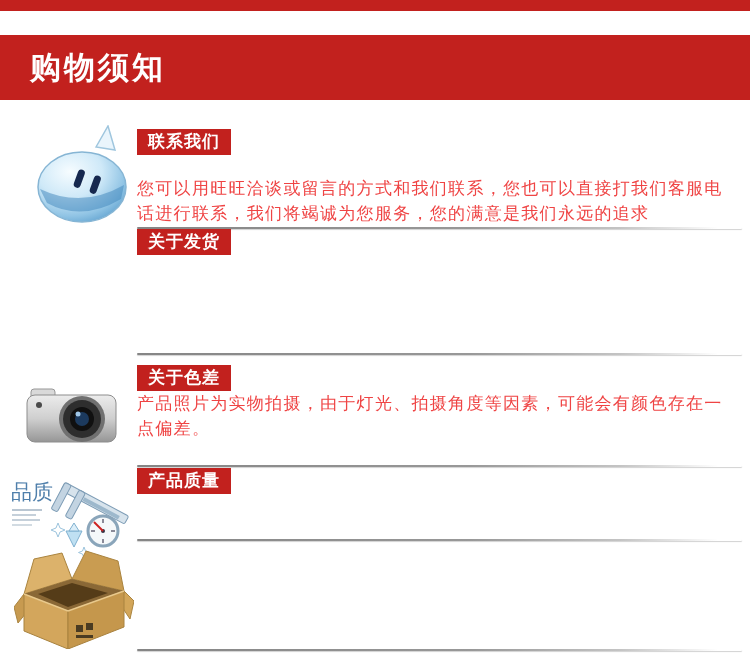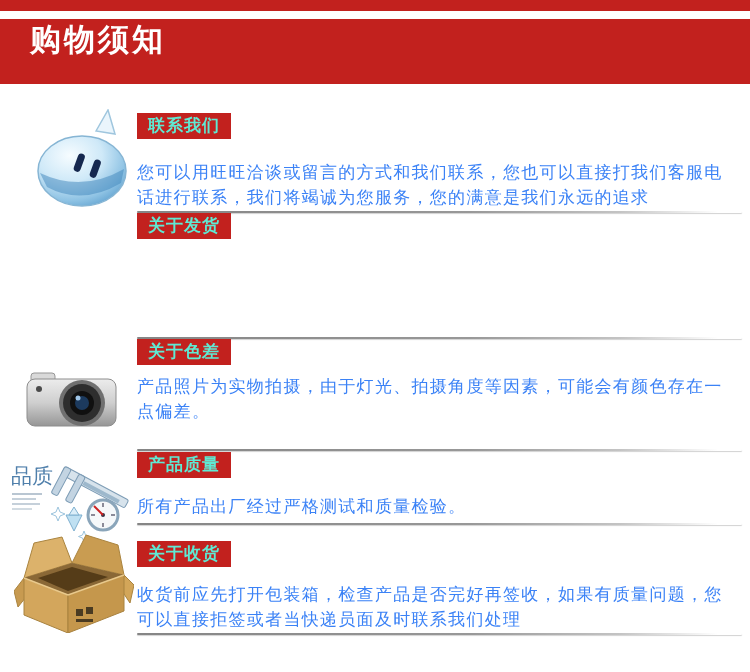--- a/index.html
+++ b/index.html
@@ -1,45 +1,45 @@
 <!DOCTYPE html>
 <html><head>
 <meta charset="utf-8">
 <style>
   html,body{margin:0;padding:0;background:#ffffff;}
   .page{
     position:relative;width:750px;height:672px;background:#ffffff;overflow:hidden;
     font-family:"Liberation Sans","DejaVu Sans",sans-serif;
   }
   .top-strip{height:11px;background:#c2211e;}
-  .banner{margin-top:8px;height:65px;background:#c2211e;display:flex;align-items:flex-start;}
+  .banner{margin-top:24px;height:65px;background:#c2211e;display:flex;align-items:center;}
   .banner .title{
     margin-left:30px;font-size:31px;font-weight:bold;color:#ffffff;letter-spacing:3px;
   }
   .section{position:relative;}
   .sec-icon{position:absolute;}
   .body-col{margin-left:137px;padding-right:13px;}
   .badge{
-    display:inline-block;background:#c2211e;color:#5eead4;
+    display:inline-block;background:#c2211e;color:#ffffff;
     font-size:17px;font-weight:bold;letter-spacing:1px;
     padding:3px 11px;line-height:20px;
   }
   .text{
-    margin:0;font-size:17px;line-height:25px;color:#3b82f6;
+    margin:0;font-size:17px;line-height:25px;color:#ef4444;
     letter-spacing:1.3px;white-space:pre-line;
   }
   .divider{
     height:2px;margin-left:137px;margin-right:8px;border-radius:1px;
     background:linear-gradient(to right,#858585 0%,#989898 55%,#c4c4c4 80%,rgba(255,255,255,0) 96%);
     box-shadow:0 1px 1px rgba(0,0,0,0.18);
   }
   
   .s1{height:127px}.s1 .badge{margin-top:29px}.s1 .text{margin-top:21px}.s1 .sec-icon{left:36px;top:25px}
   .s2{height:124px}.s2 .badge{}.s2 .text{margin-top:17px}.s2 .sec-icon{left:20px;top:36px}
-  .s3{height:110px}.s3 .badge{}.s3 .text{margin-top:9px}.s3 .sec-icon{left:25px;top:26px}
+  .s3{height:110px}.s3 .badge{margin-top:10px}.s3 .text{}.s3 .sec-icon{left:25px;top:26px}
   .s4{height:72px}.s4 .badge{margin-top:1px}.s4 .text{margin-top:16px}.s4 .sec-icon{left:8px;top:6px}
   .s5{height:108px}.s5 .badge{margin-top:16px}.s5 .text{margin-top:15px}.s5 .sec-icon{left:14px;top:8px}
   svg text{font-family:"Liberation Sans","DejaVu Sans",sans-serif;}
 </style>
 </head>
 <body>
 
 <div class="page">
 
   <div class="top-strip"></div>
@@ -131,21 +131,20 @@
         <line x1="83" y1="58" x2="87" y2="58" stroke="#667" stroke-width="1.5"></line>
         <line x1="103" y1="58" x2="107" y2="58" stroke="#667" stroke-width="1.5"></line>
         <polygon points="58,58 74,58 66,74" fill="#bfe0f2" stroke="#7fb0cf"></polygon>
         <polygon points="61,58 66,50 71,58" fill="#dbeef9" stroke="#7fb0cf"></polygon>
         <path d="M50 50 l2 5 l5 2 l-5 2 l-2 5 l-2 -5 l-5 -2 l5 -2 Z" fill="#ffffff" stroke="#9cc4dd"></path>
         <path d="M76 74 l1.5 4 l4 1.5 l-4 1.5 l-1.5 4 l-1.5 -4 l-4 -1.5 l4 -1.5 Z" fill="#ffffff" stroke="#9cc4dd"></path>
       </svg>
     </div>
     <div class="body-col">
       <span class="badge">产品质量</span>
-      <p class="text">所有产品出厂经过严格测试和质量检验。</p>
     </div>
   </div>
   <div class="divider"></div>
 
   <div class="section s5">
     <div class="sec-icon">
       <svg width="120" height="100" viewBox="0 0 120 100">
         <polygon points="10,45 20,10 48,4 58,30" fill="#dcb26b" stroke="#aa843f"></polygon>
         <polygon points="58,30 72,2 104,12 110,42" fill="#c99c51" stroke="#aa843f"></polygon>
         <polygon points="10,45 58,30 110,42 54,62" fill="#8a6836"></polygon>
@@ -154,21 +153,16 @@
         <polygon points="110,42 120,52 116,70 108,58" fill="#d3a659" stroke="#aa843f"></polygon>
         <polygon points="10,45 54,62 54,100 10,82" fill="#d3a65c" stroke="#a8823f"></polygon>
         <polygon points="54,62 110,42 110,78 54,100" fill="#c5974c" stroke="#a8823f"></polygon>
         <line x1="10" y1="45" x2="54" y2="62" stroke="#e9c98c" stroke-width="1.5"></line>
         <line x1="54" y1="62" x2="110" y2="42" stroke="#e9c98c" stroke-width="1.5"></line>
         <rect x="62" y="76" width="7" height="7" fill="#4a3b22"></rect>
         <rect x="72" y="74" width="7" height="7" fill="#4a3b22"></rect>
         <rect x="62" y="86" width="17" height="3" fill="#4a3b22"></rect>
       </svg>
     </div>
-    <div class="body-col">
-      <span class="badge">关于收货</span>
-      <p class="text">收货前应先打开包装箱，检查产品是否完好再签收，如果有质量问题，您
-可以直接拒签或者当快递员面及时联系我们处理</p>
-    </div>
   </div>
   <div class="divider"></div>
 
 </div>
 
 </body></html>

